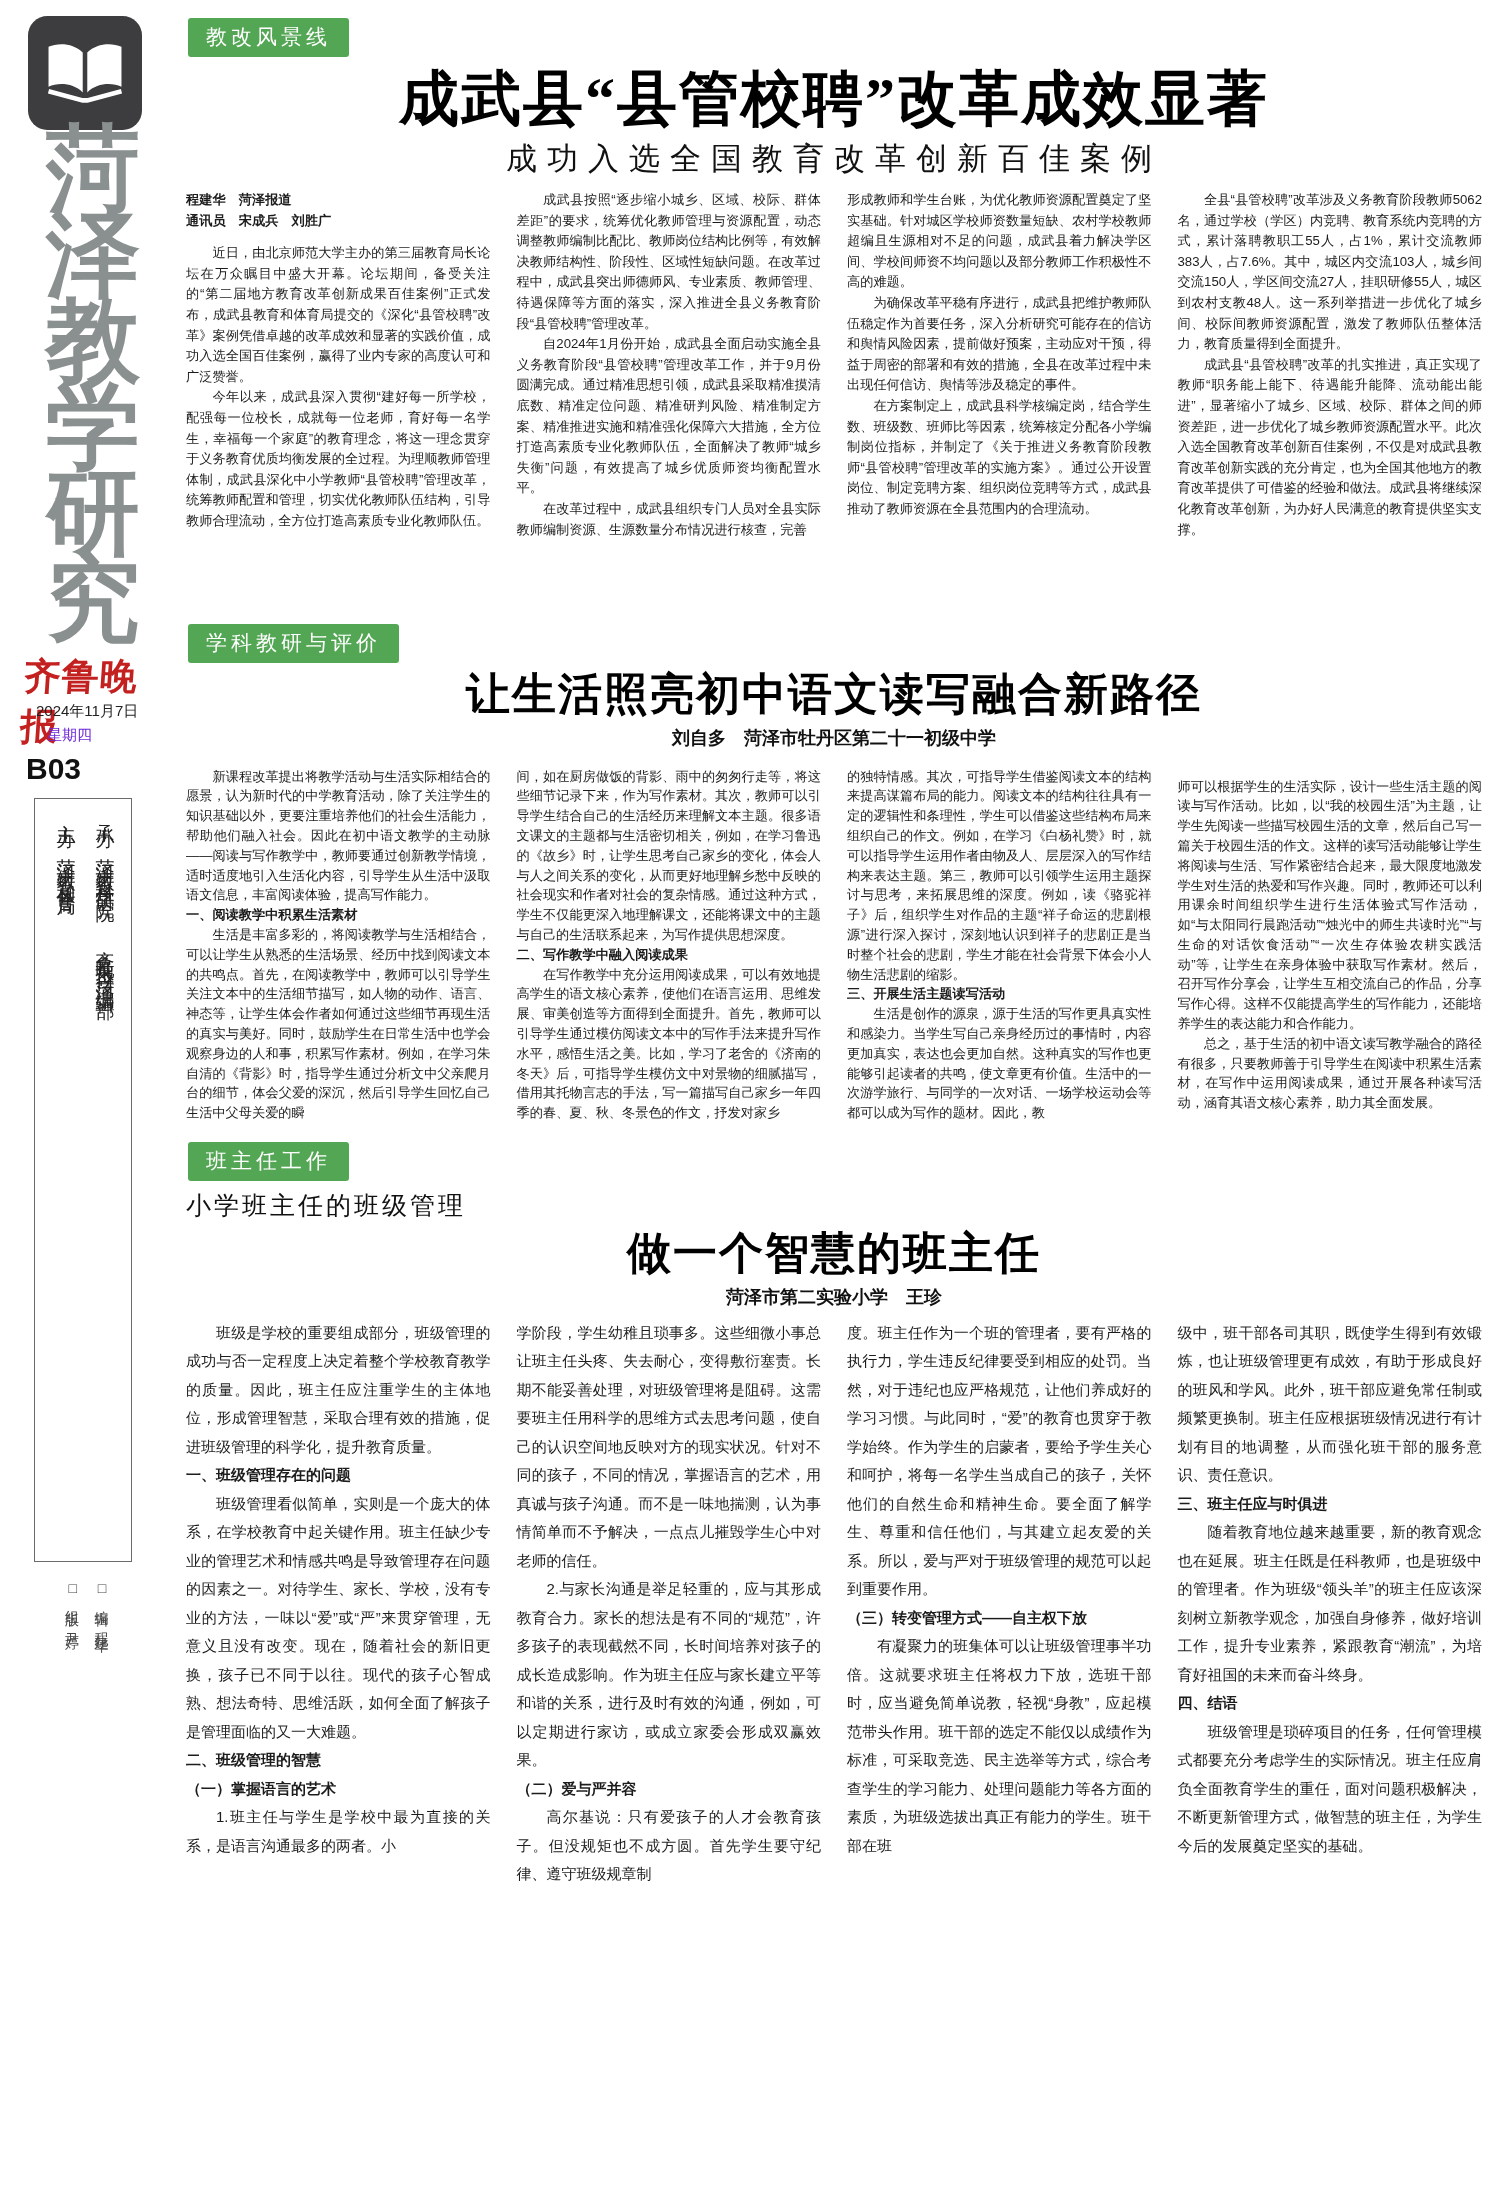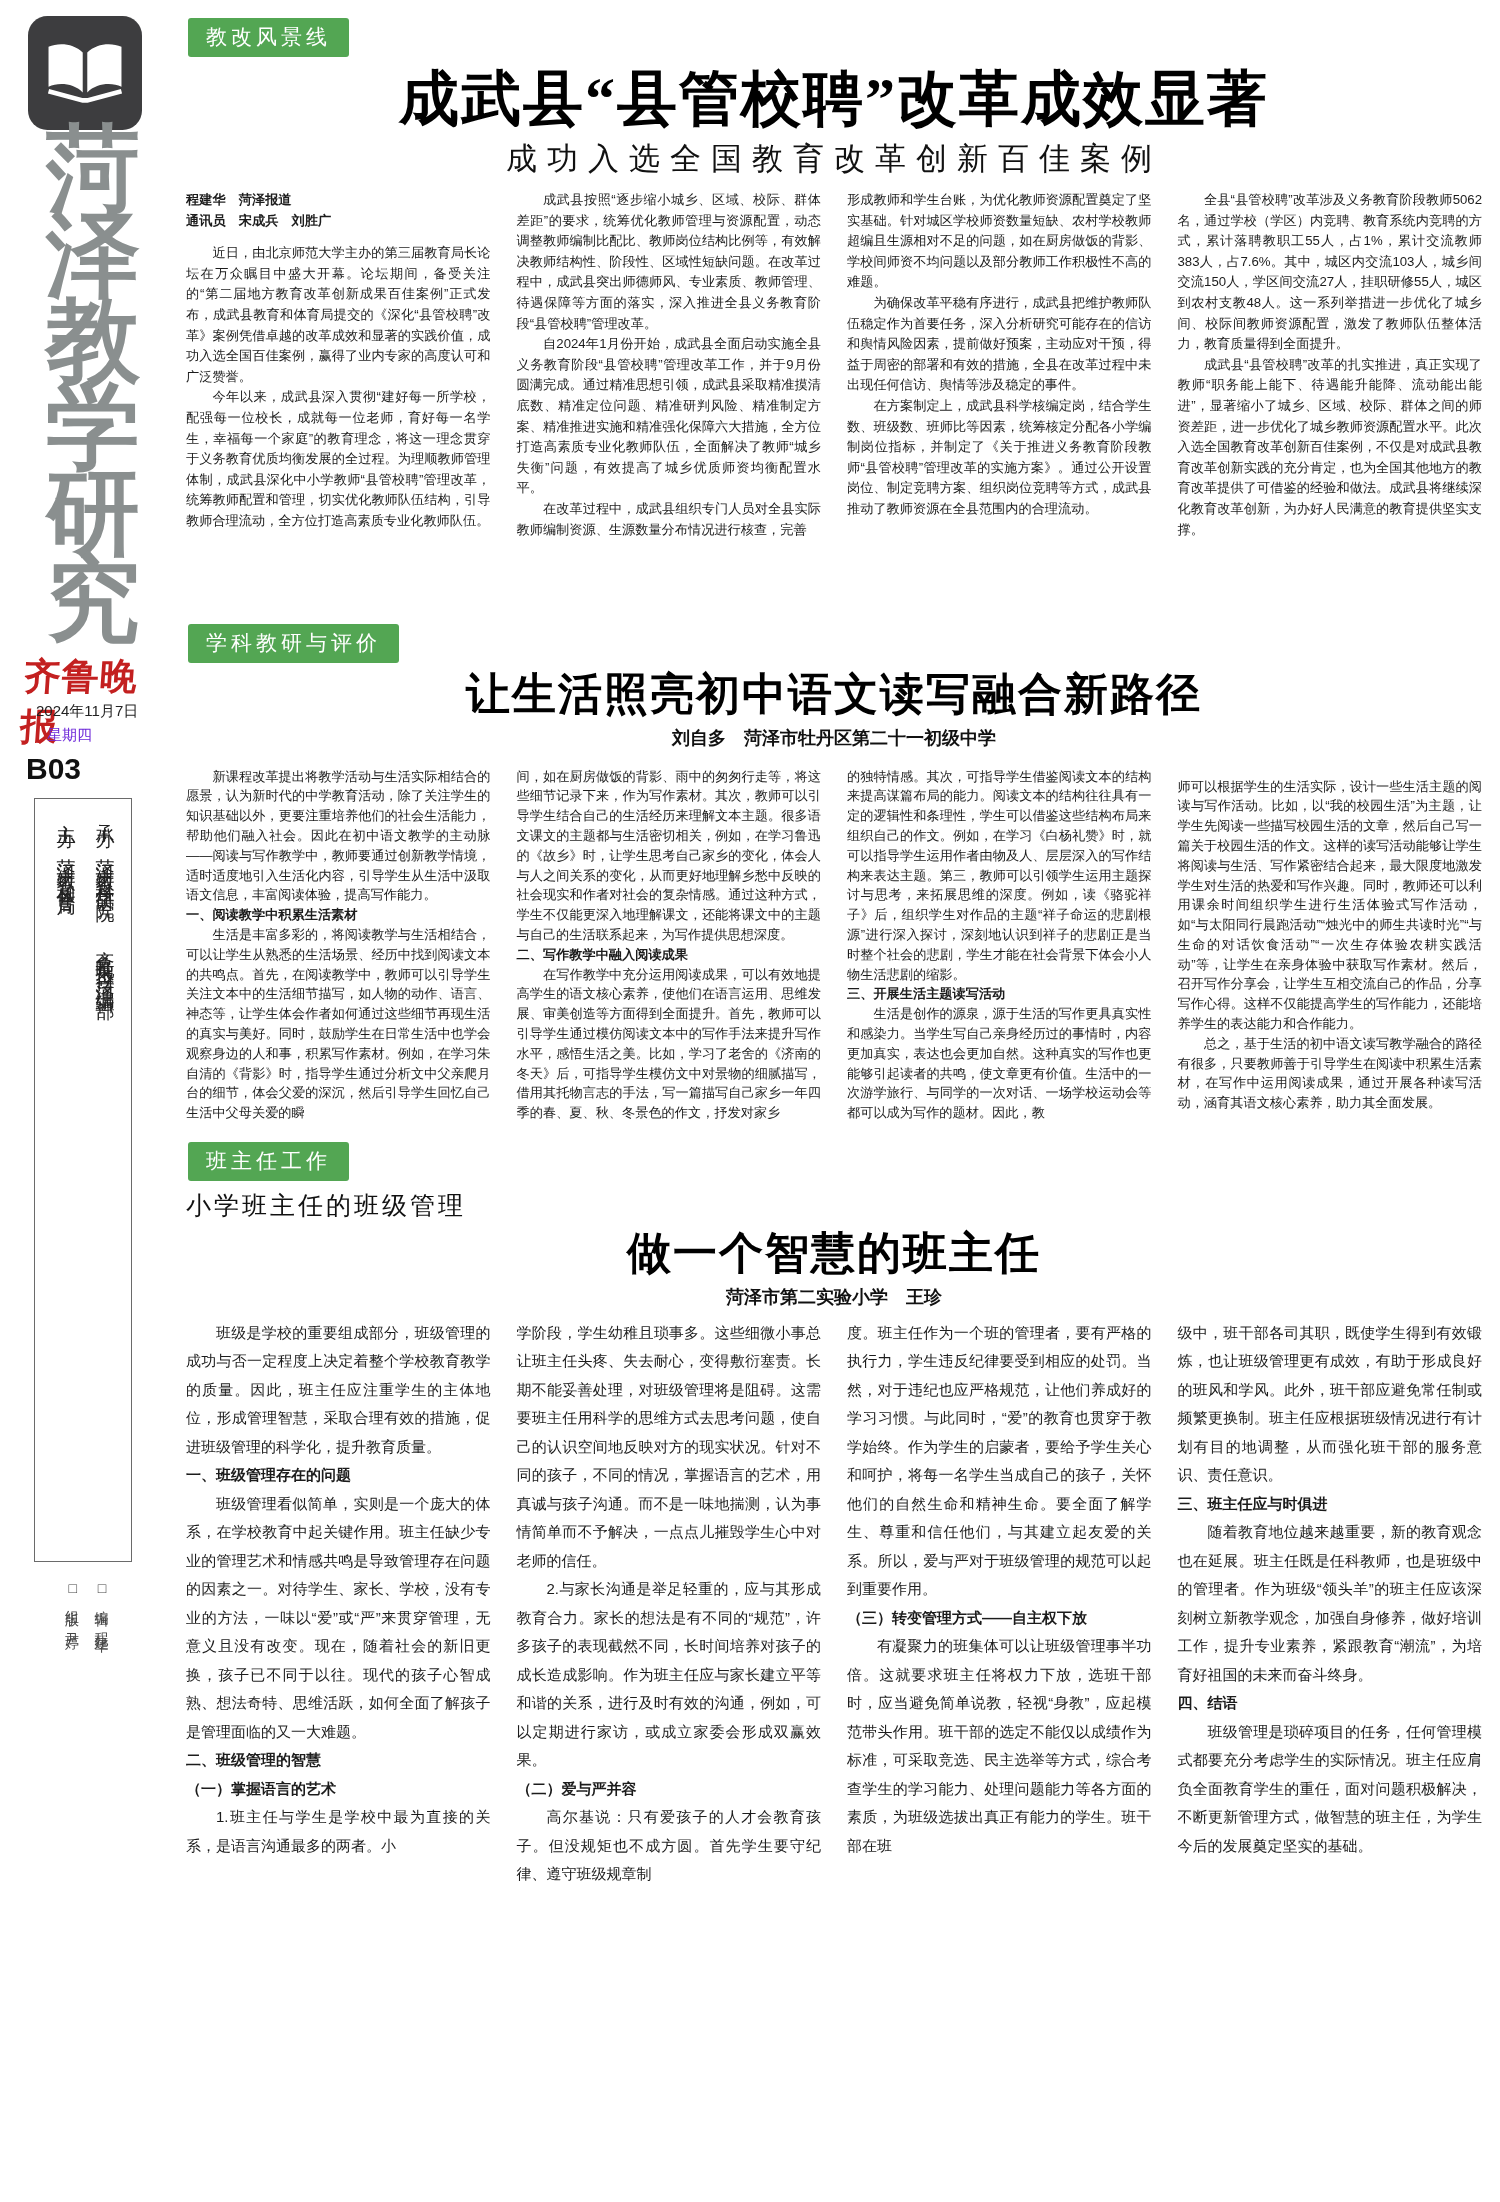--- a/index.html
+++ b/index.html
@@ -136,21 +136,21 @@
             <p class="it-gap"></p>
             <p class="it-p">近日，由北京师范大学主办的第三届教育局长论坛在万众瞩目中盛大开幕。论坛期间，备受关注的“第二届地方教育改革创新成果百佳案例”正式发布，成武县教育和体育局提交的《深化“县管校聘”改革》案例凭借卓越的改革成效和显著的实践价值，成功入选全国百佳案例，赢得了业内专家的高度认可和广泛赞誉。</p>
             <p class="it-p">今年以来，成武县深入贯彻“建好每一所学校，配强每一位校长，成就每一位老师，育好每一名学生，幸福每一个家庭”的教育理念，将这一理念贯穿于义务教育优质均衡发展的全过程。为理顺教师管理体制，成武县深化中小学教师“县管校聘”管理改革，统筹教师配置和管理，切实优化教师队伍结构，引导教师合理流动，全方位打造高素质专业化教师队伍。</p>
           </div>
         <div class="col">
             <p class="it-p">成武县按照“逐步缩小城乡、区域、校际、群体差距”的要求，统筹优化教师管理与资源配置，动态调整教师编制比配比、教师岗位结构比例等，有效解决教师结构性、阶段性、区域性短缺问题。在改革过程中，成武县突出师德师风、专业素质、教师管理、待遇保障等方面的落实，深入推进全县义务教育阶段“县管校聘”管理改革。</p>
             <p class="it-p">自2024年1月份开始，成武县全面启动实施全县义务教育阶段“县管校聘”管理改革工作，并于9月份圆满完成。通过精准思想引领，成武县采取精准摸清底数、精准定位问题、精准研判风险、精准制定方案、精准推进实施和精准强化保障六大措施，全方位打造高素质专业化教师队伍，全面解决了教师“城乡失衡”问题，有效提高了城乡优质师资均衡配置水平。</p>
             <p class="it-p">在改革过程中，成武县组织专门人员对全县实际教师编制资源、生源数量分布情况进行核查，完善</p>
           </div>
         <div class="col">
-            <p class="it-cont">形成教师和学生台账，为优化教师资源配置奠定了坚实基础。针对城区学校师资数量短缺、农村学校教师超编且生源相对不足的问题，如在厨房做饭的背影、学校间师资不均问题以及部分教师工作积极性不高的难题。</p>
+            <p class="it-cont">形成教师和学生台账，为优化教师资源配置奠定了坚实基础。针对城区学校师资数量短缺、农村学校教师超编且生源相对不足的问题，成武县着力解决学区间、学校间师资不均问题以及部分教师工作积极性不高的难题。</p>
             <p class="it-p">为确保改革平稳有序进行，成武县把维护教师队伍稳定作为首要任务，深入分析研究可能存在的信访和舆情风险因素，提前做好预案，主动应对干预，得益于周密的部署和有效的措施，全县在改革过程中未出现任何信访、舆情等涉及稳定的事件。</p>
             <p class="it-p">在方案制定上，成武县科学核编定岗，结合学生数、班级数、班师比等因素，统筹核定分配各小学编制岗位指标，并制定了《关于推进义务教育阶段教师“县管校聘”管理改革的实施方案》。通过公开设置岗位、制定竞聘方案、组织岗位竞聘等方式，成武县推动了教师资源在全县范围内的合理流动。</p>
           </div>
         <div class="col">
             <p class="it-p">全县“县管校聘”改革涉及义务教育阶段教师5062名，通过学校（学区）内竞聘、教育系统内竞聘的方式，累计落聘教职工55人，占1%，累计交流教师383人，占7.6%。其中，城区内交流103人，城乡间交流150人，学区间交流27人，挂职研修55人，城区到农村支教48人。这一系列举措进一步优化了城乡间、校际间教师资源配置，激发了教师队伍整体活力，教育质量得到全面提升。</p>
             <p class="it-p">成武县“县管校聘”改革的扎实推进，真正实现了教师“职务能上能下、待遇能升能降、流动能出能进”，显著缩小了城乡、区域、校际、群体之间的师资差距，进一步优化了城乡教师资源配置水平。此次入选全国教育改革创新百佳案例，不仅是对成武县教育改革创新实践的充分肯定，也为全国其他地方的教育改革提供了可借鉴的经验和做法。成武县将继续深化教育改革创新，为办好人民满意的教育提供坚实支撑。</p>
           </div>
       </div>
     </section>
 

